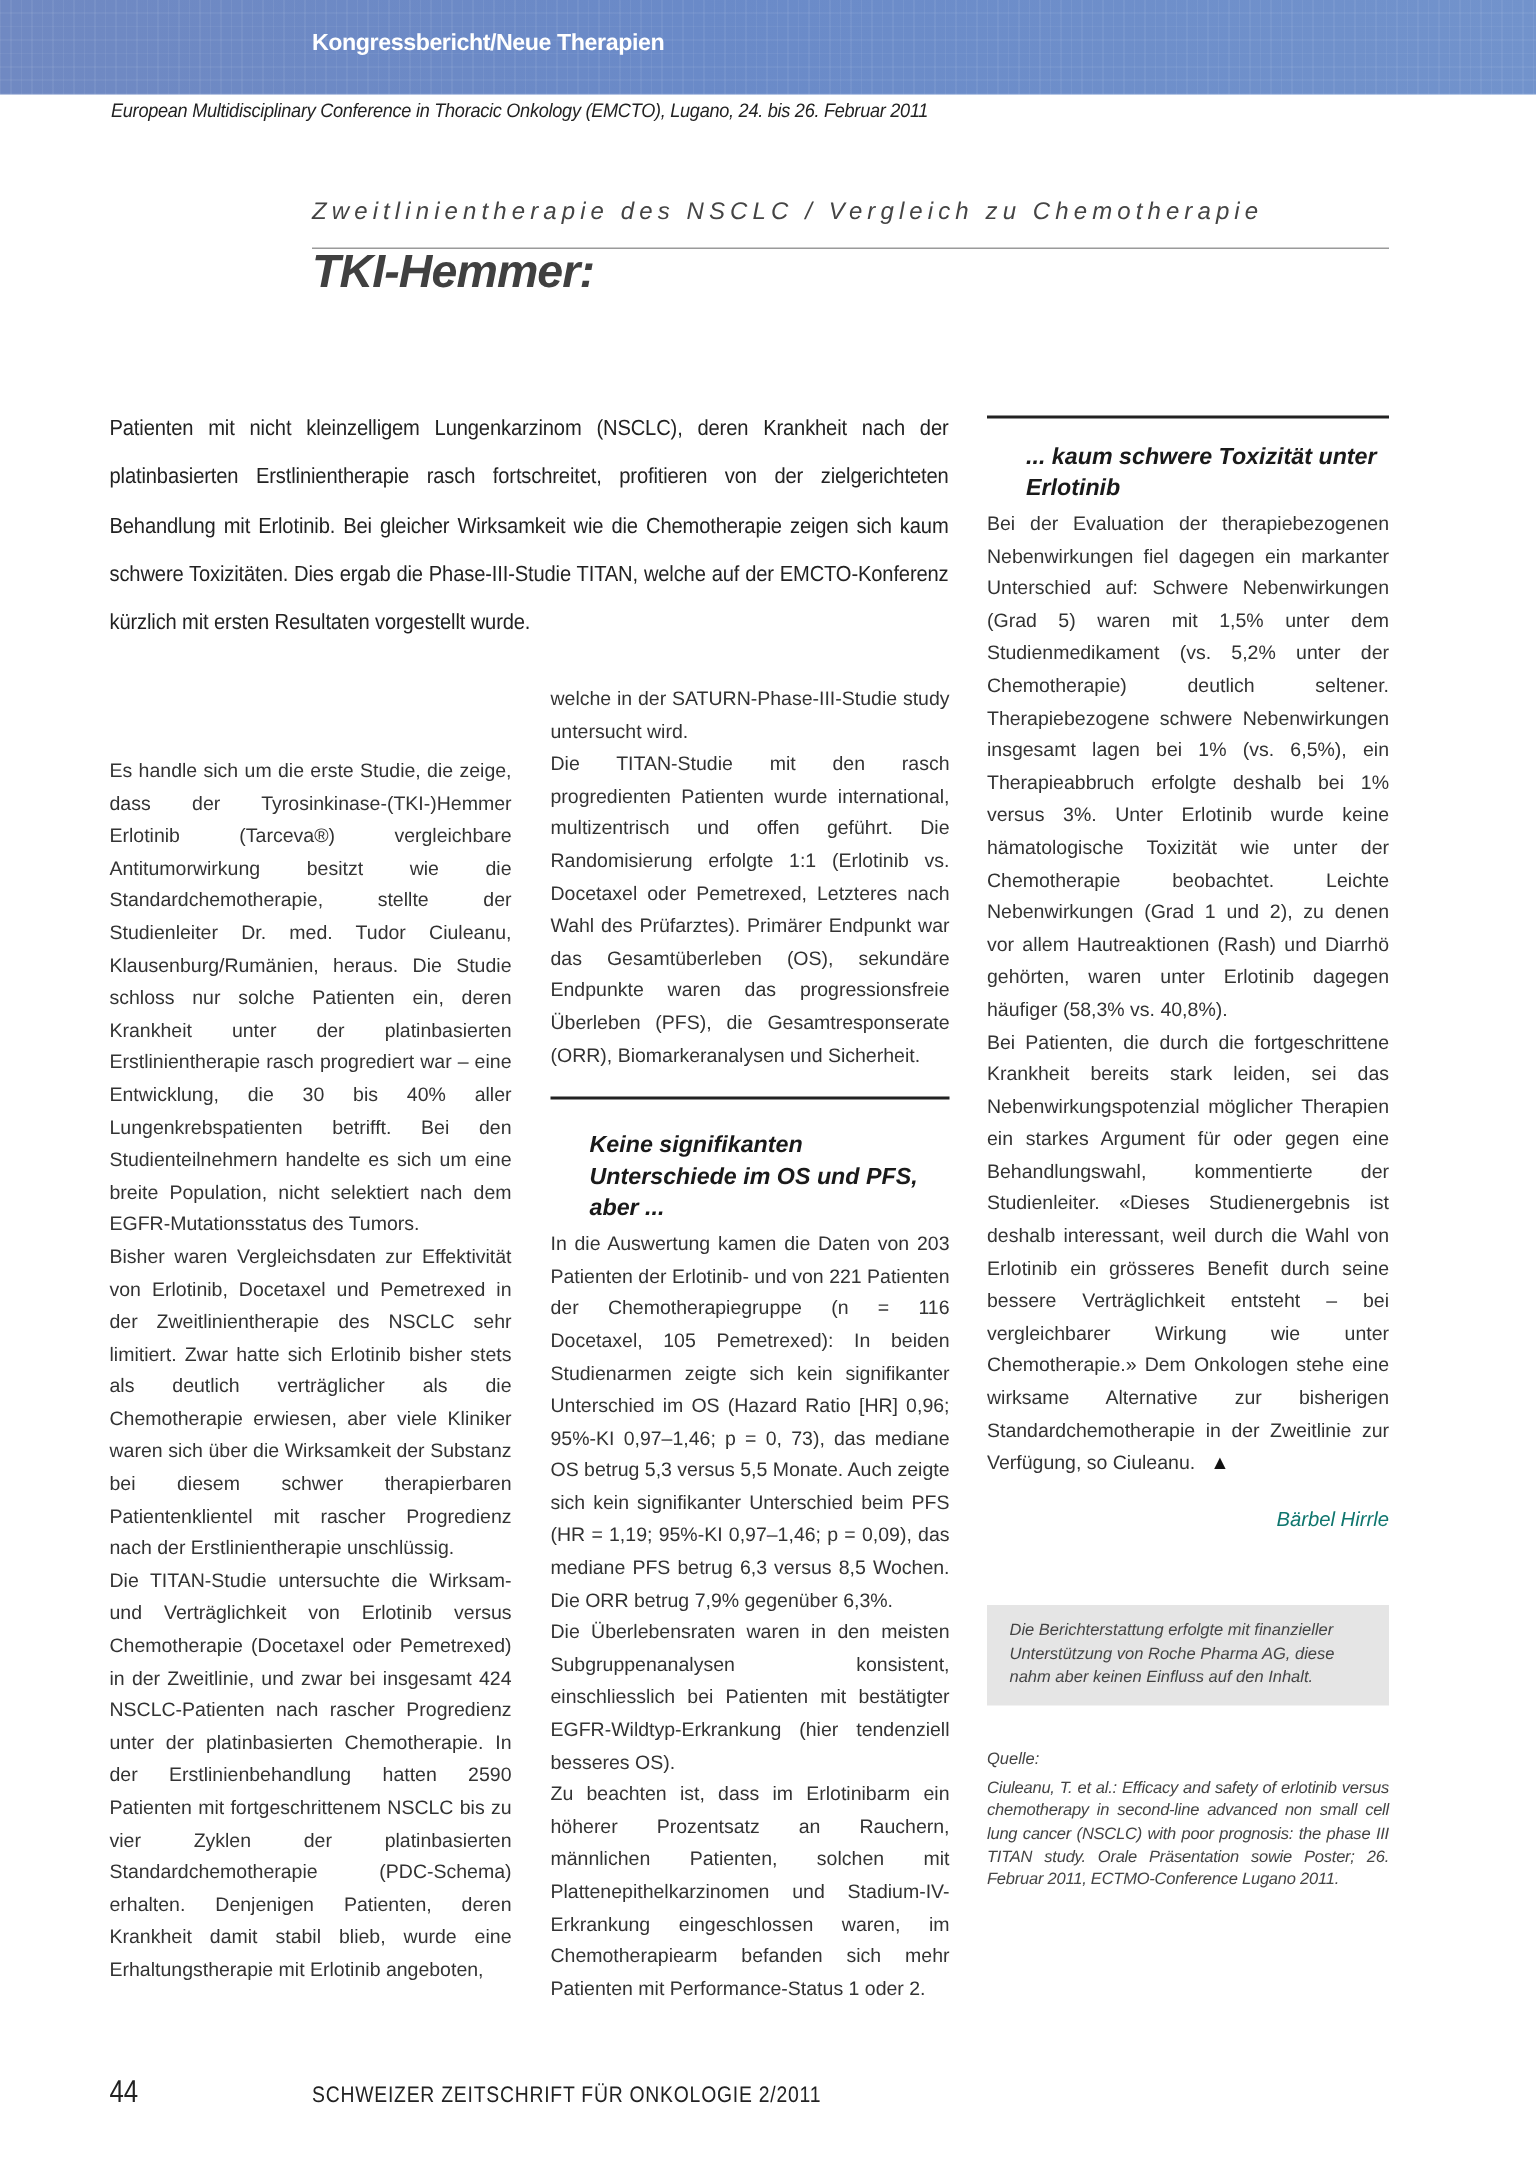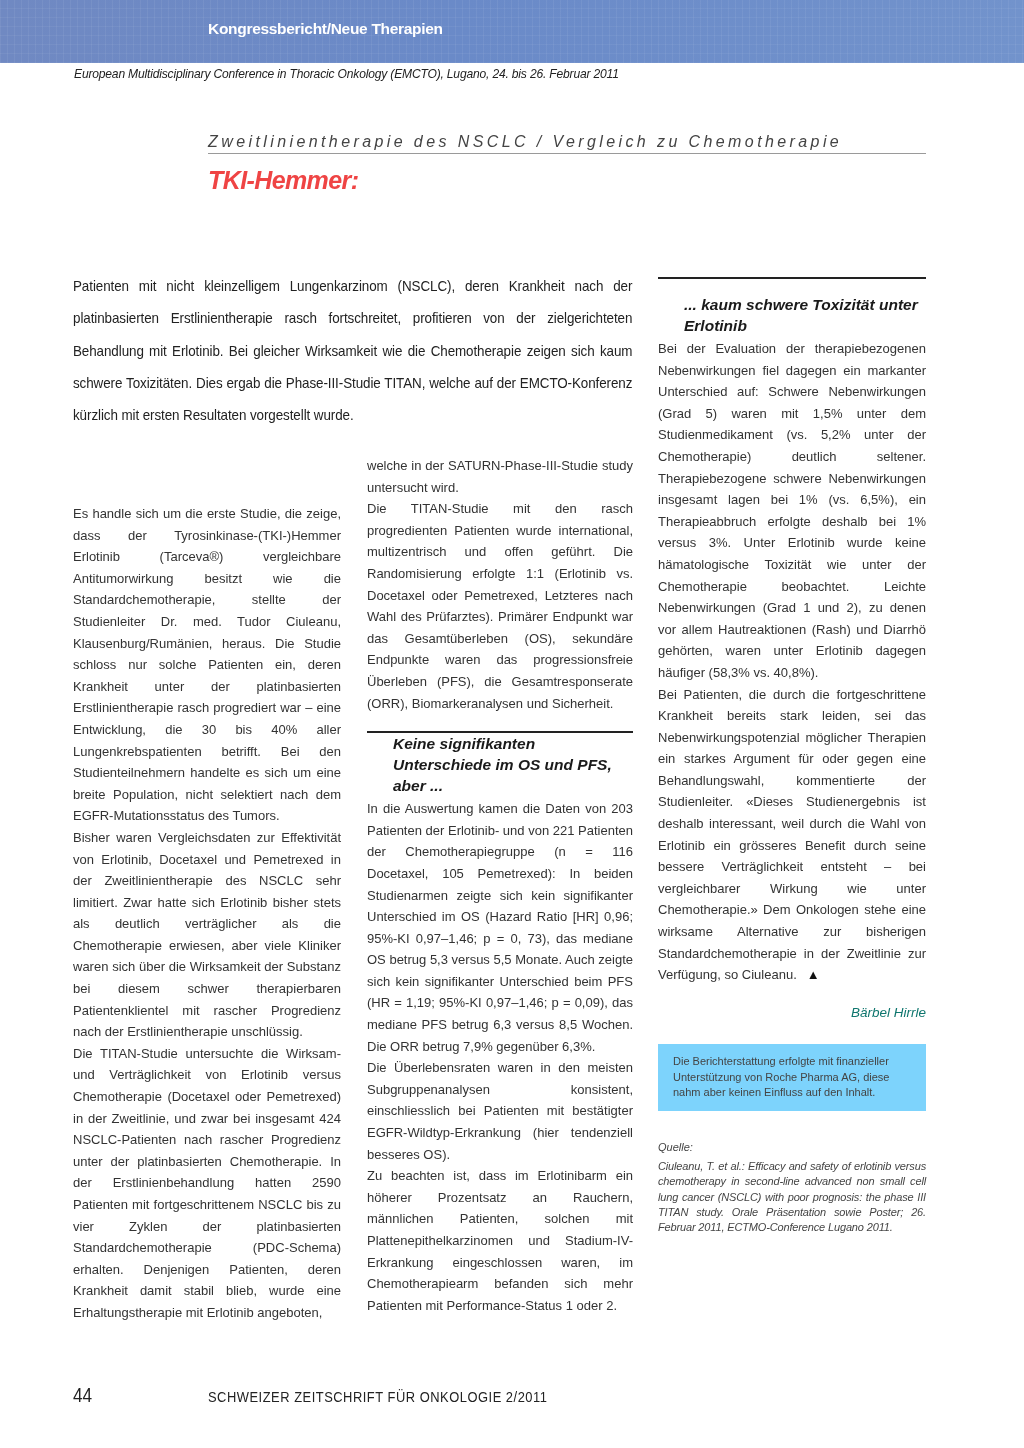--- a/index.html
+++ b/index.html
@@ -24,60 +24,60 @@
     .conference-line {
       position: absolute; left: 74px; top: 66px; width: 900px;
       font-family: "Liberation Sans", sans-serif; font-style: italic; font-size: 13px;
       color: #222; letter-spacing: -0.2px; transform: scaleX(0.93); transform-origin: left;
     }
 
     .kicker {
       position: absolute; left: 208px; top: 133px; width: 718px;
       font-family: "Liberation Sans", sans-serif; font-style: italic; font-size: 16px;
       letter-spacing: 3.4px; color: #444; font-weight: normal;
-      padding-bottom: 2px; border-bottom: 1px solid #9a9a9a;
+      padding-bottom: 14px; border-bottom: 1px solid #9a9a9a;
     }
     .headline {
       position: absolute; left: 208px; top: 166px; width: 718px;
       font-family: "Liberation Sans", sans-serif; font-weight: bold; font-style: italic;
-      font-size: 25px; line-height: 29px; color: #ef4444; letter-spacing: -0.6px;
+      font-size: 31px; line-height: 29px; color: #404040; letter-spacing: -0.6px;
     }
 
     .lead {
       position: absolute; left: 73px; top: 270px; width: 560px;
       font-family: "Liberation Sans", sans-serif; font-size: 14.6px; line-height: 32.3px;
       color: #222; text-align: justify; letter-spacing: -0.1px;
       transform: scaleX(0.92); transform-origin: left top; width: 608px;
     }
 
     .col {
       position: absolute; font-family: "Liberation Sans", sans-serif;
       font-size: 13px; line-height: 21.6px; color: #333; text-align: justify;
     }
     .col p { margin: 0; }
     .col1 { left: 73px; top: 478px; width: 268px; margin-top: 25px; }
     .col2 { left: 367px; top: 455px; width: 266px; }
     .col3 { left: 658px; top: 277px; width: 268px; }
 
     .section-head {
-      border-top: 2px solid #222; margin-top: 14px; padding-top: 0;
+      border-top: 2px solid #222; margin-top: 14px; padding-top: 20px;
       font-weight: bold; font-style: italic; font-size: 15.5px; line-height: 21px;
       color: #1a1a1a; text-align: left; padding-left: 26px; margin-bottom: 2px;
     }
     .col3 .section-head { margin-top: 0; padding-top: 15px; }
     .col1 .section-head { margin-top: 17px; }
     .col2 .section-head { margin-top: 17px; }
 
     .end-triangle { display: inline-block; margin-left: 10px; color: #111; font-size: 13px; }
     .author {
       text-align: right; font-style: italic; font-size: 13.5px; margin-top: 16px; color: #0f766e;
     }
     .sponsor-box {
-      margin-top: 21px; background: #7dd3fc; padding: 10px 15px 10px 15px;
-      font-size: 11px; line-height: 15.5px; color: #444; text-align: left;
+      margin-top: 47px; background: #e5e5e5; padding: 10px 15px 10px 15px;
+      font-style: italic; font-size: 11px; line-height: 15.5px; color: #444; text-align: left;
     }
     .source-label { margin-top: 28px; font-style: italic; font-size: 11px; line-height: 16px; color: #444; }
     .source-text {
       margin-top: 4px; font-style: italic; font-size: 11px; line-height: 15.3px; color: #444;
       text-align: justify; letter-spacing: -0.15px;
     }
 
     .footer-page {
       position: absolute; left: 73px; top: 1383px;
       font-family: "Liberation Sans", sans-serif; font-size: 21px; color: #222;

